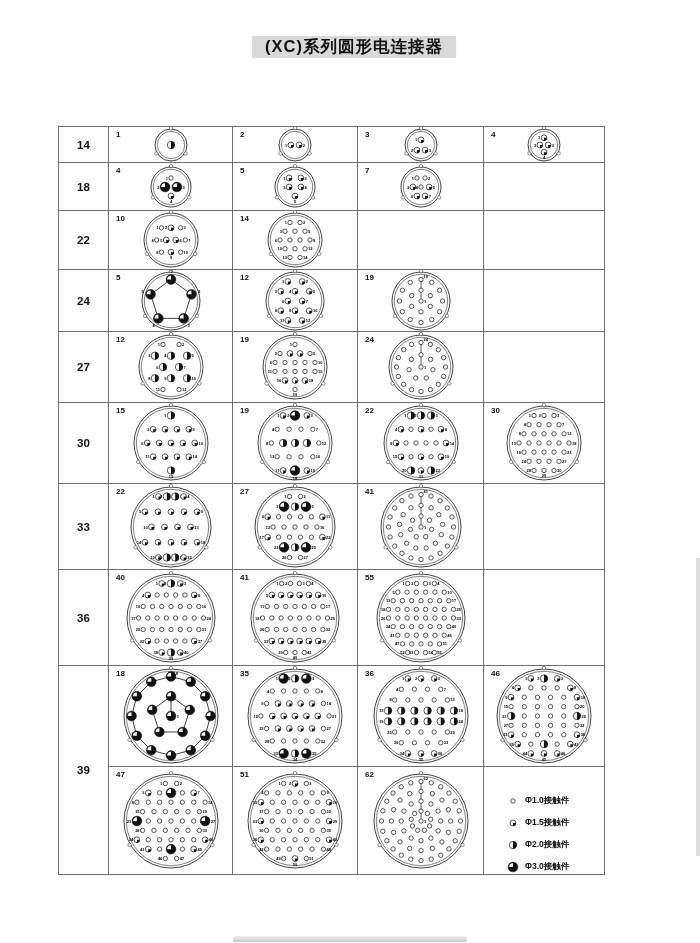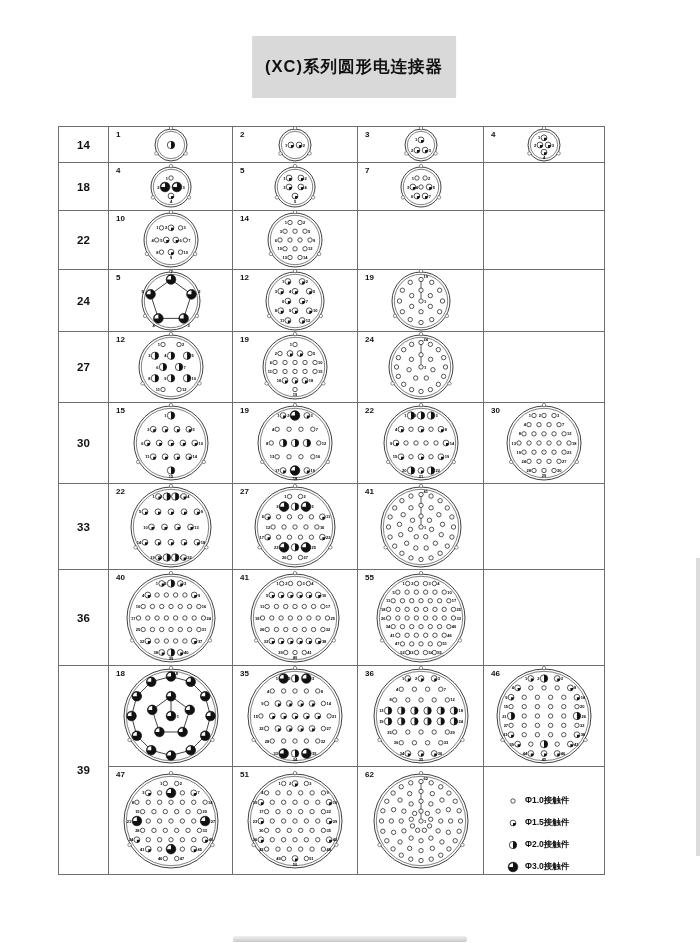--- a/index.html
+++ b/index.html
@@ -1,20 +1,20 @@
 <!DOCTYPE html>
 <html><head>
 <meta charset="utf-8">
 <style>
   html,body{margin:0;padding:0;background:#fff;}
   .page{position:relative;width:700px;height:943px;background:#ffffff;overflow:hidden;
         font-family:"Liberation Sans",sans-serif;color:#111;}
   .title{position:absolute;top:36px;left:50%;transform:translateX(-48%);
          background:#d9d9d9;font-weight:bold;font-size:16.5px;letter-spacing:1px;
-         padding:20px 13px;white-space:nowrap;}
+         padding:0 13px;white-space:nowrap;}
   .subtitle{position:absolute;top:92px;left:55px;font-weight:bold;font-size:12.5px;white-space:nowrap;}
   .ctable{position:absolute;left:58px;top:126px;width:545px;border:1px solid #6e6e6e;background:#fff;}
   .trow{display:flex;border-top:1px solid #6e6e6e;}
   .trow:first-child{border-top:none;}
   .shell{width:50px;flex:0 0 50px;display:flex;align-items:center;justify-content:center;
          font-weight:bold;font-size:11.5px;border-right:1px solid #6e6e6e;box-sizing:border-box;}
   .cells,.subcol{flex:1;display:flex;min-width:0;}
   .subcol{flex-direction:column;}
   .subrow{display:flex;border-top:1px solid #6e6e6e;}
   .subrow:first-child{border-top:none;}

